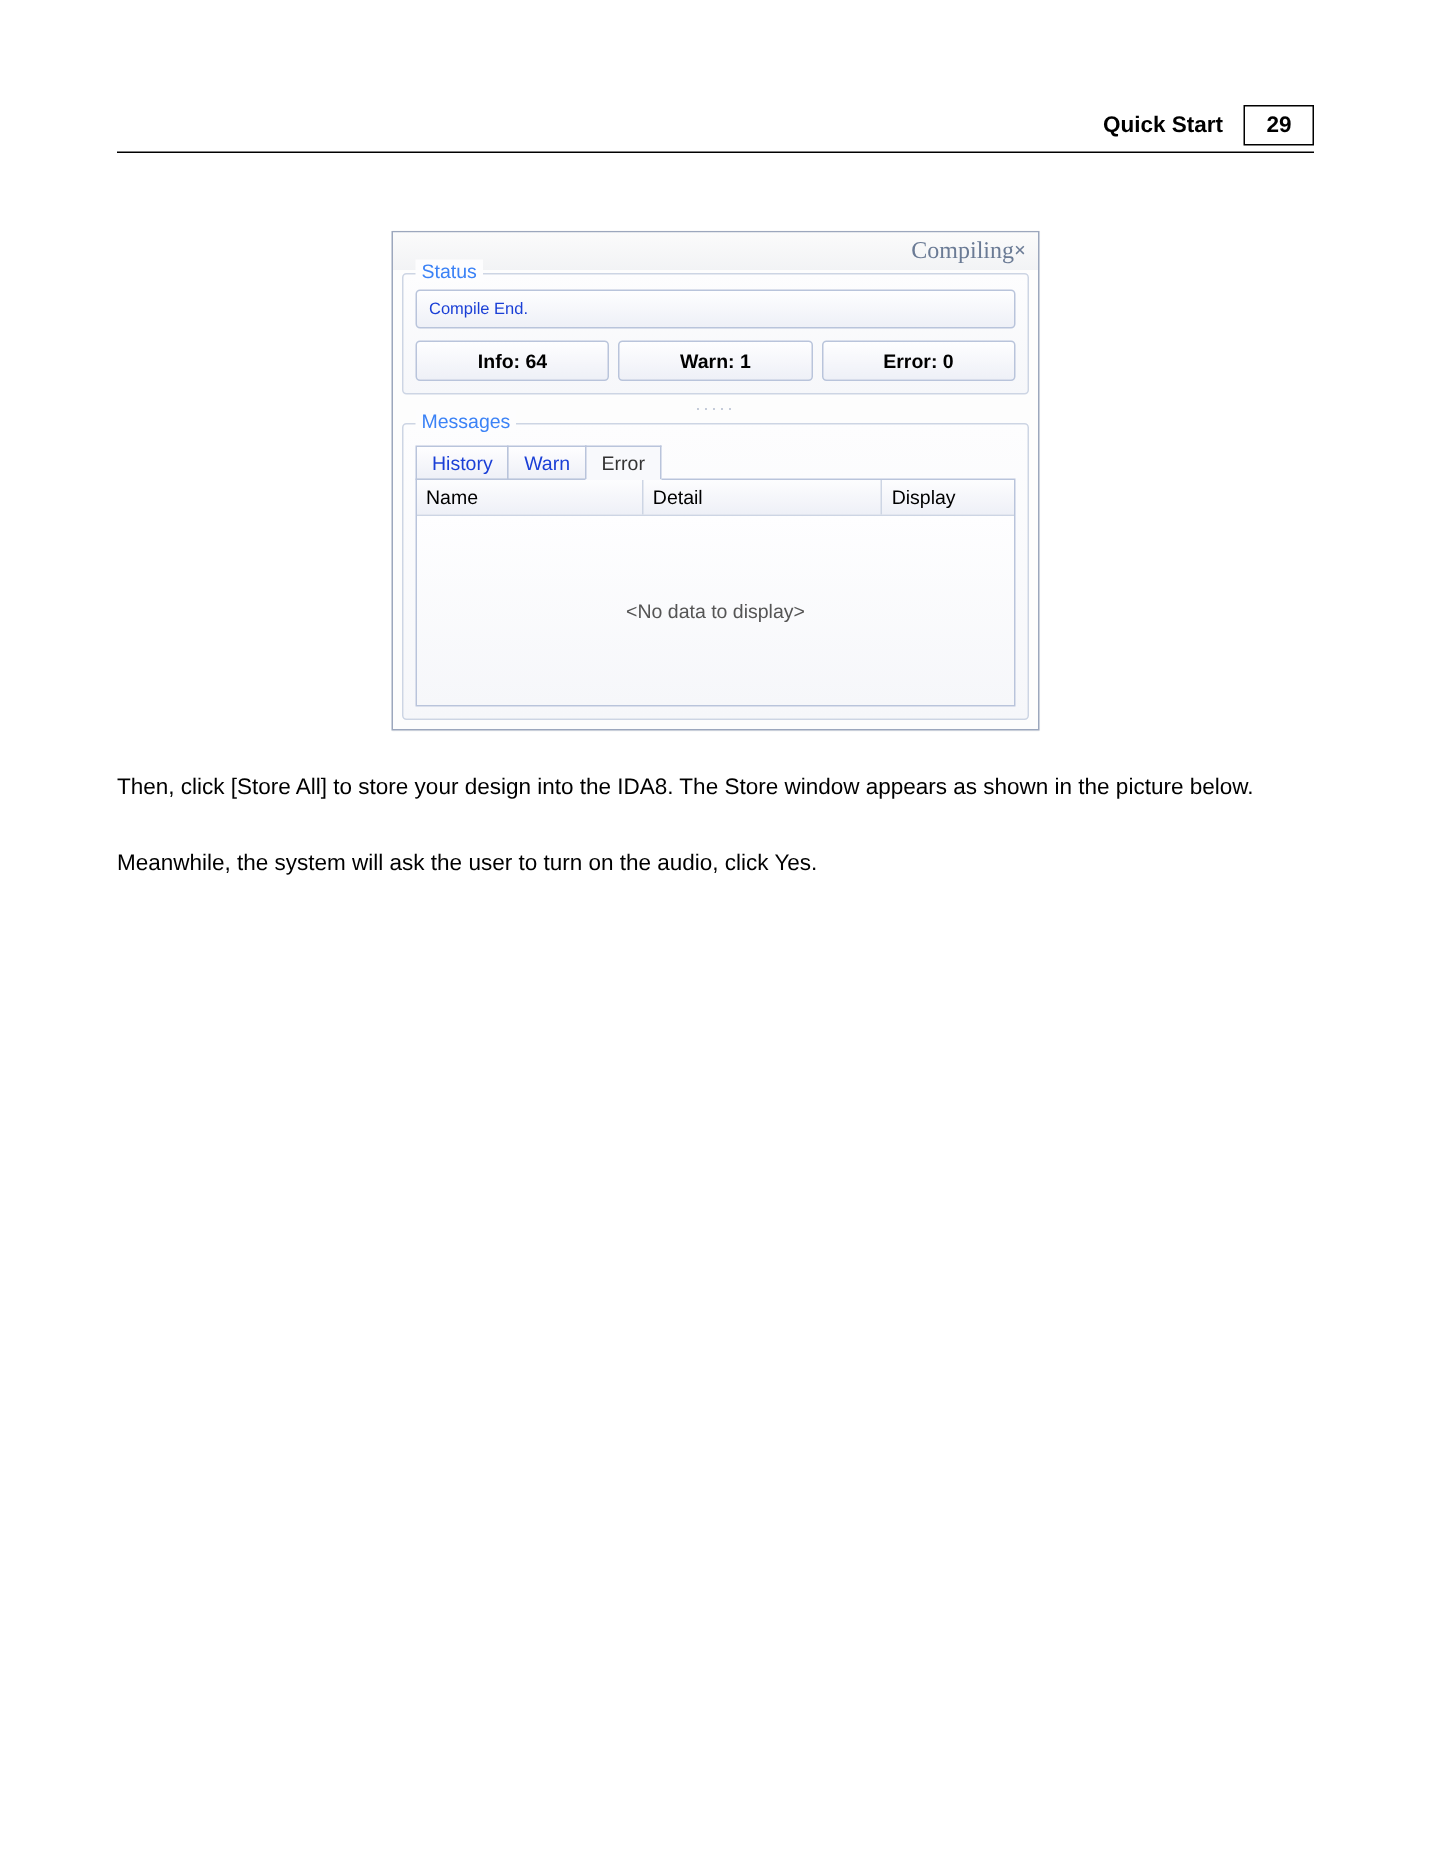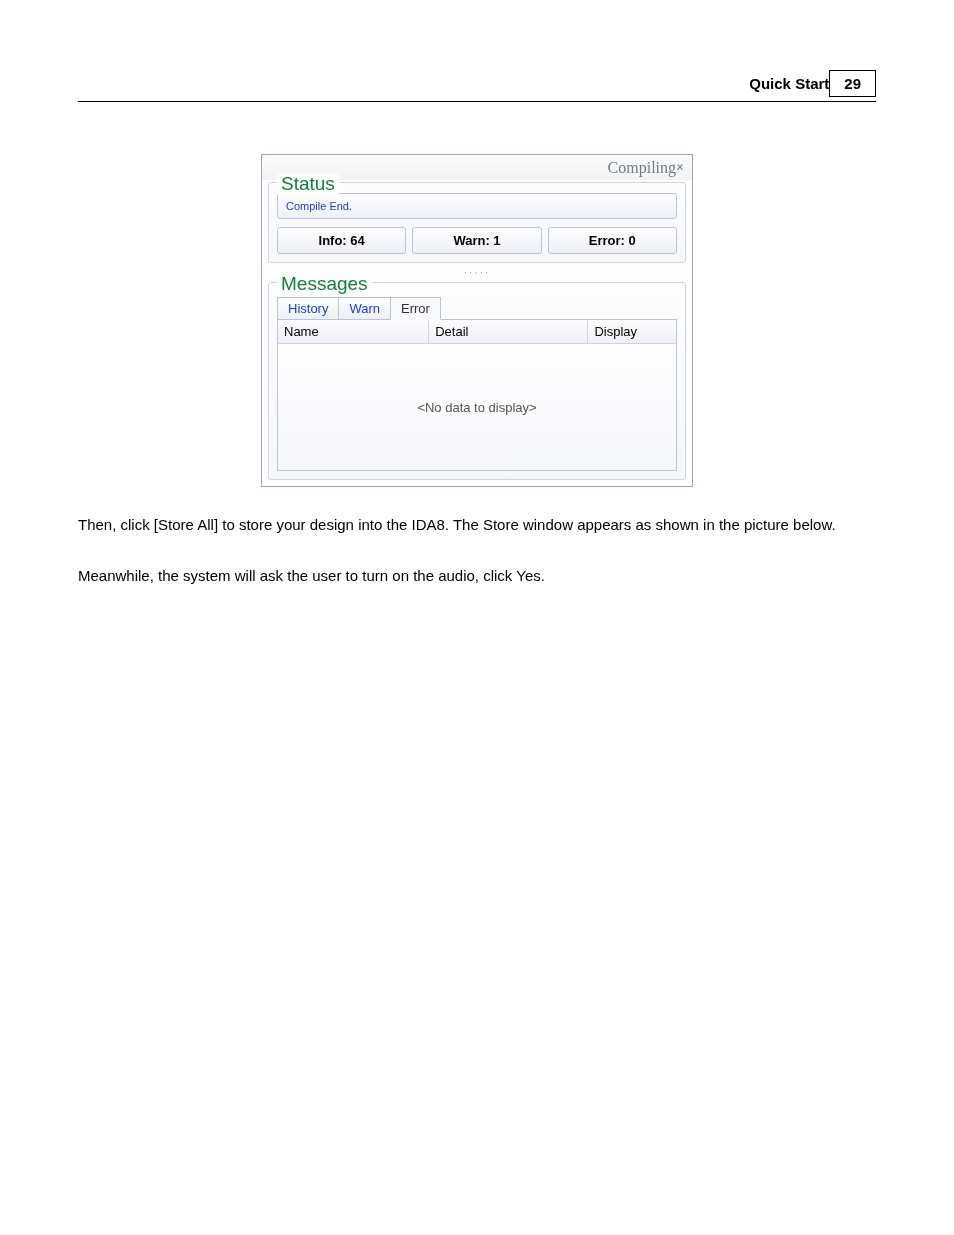--- a/index.html
+++ b/index.html
@@ -14,20 +14,21 @@
   .page {
     position: relative;
     width: 100%;
     height: 100%;
     padding: 70px 78px 40px 78px;
   }
   .header-row {
     display: flex;
     justify-content: flex-end;
     align-items: center;
+    gap: 14px;
   }
   .section-title {
     font-weight: bold;
     font-size: 15px;
   }
   .page-num-box {
     border: 1px solid #000;
     padding: 4px 14px;
     font-weight: bold;
     font-size: 15px;
@@ -76,22 +77,22 @@
     margin-top: 2px;
     position: relative;
     background: linear-gradient(#fdfdfe,#f6f7fa);
   }
   .group-label {
     position: absolute;
     top: -10px;
     left: 8px;
     background: #fdfdfe;
     padding: 0 4px;
-    font-size: 19px;
-    color: #15803d;
+    font-size: 13px;
+    color: #3b82f6;
   }
   .status-line {
     border: 1px solid #b9c4db;
     border-radius: 3px;
     padding: 6px 8px;
     font-size: 11px;
     color: #1a3fd6;
     background: linear-gradient(#fefeff,#eef0f7);
   }
   .status-cells {

